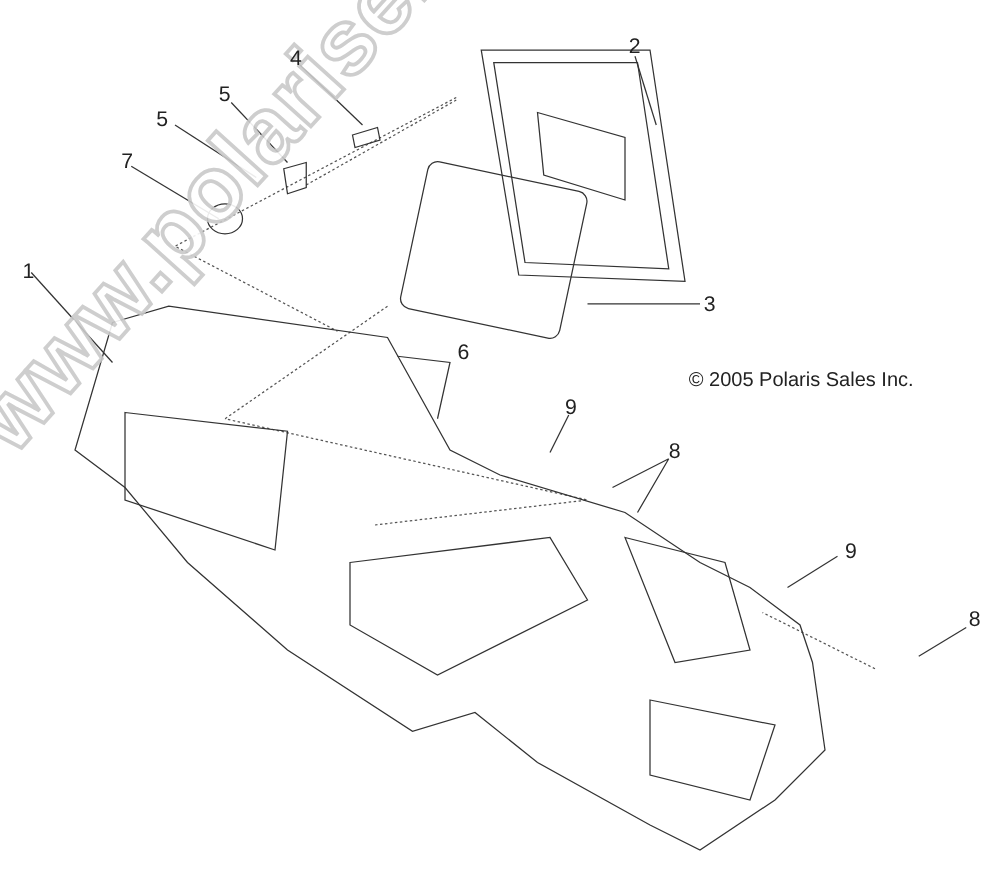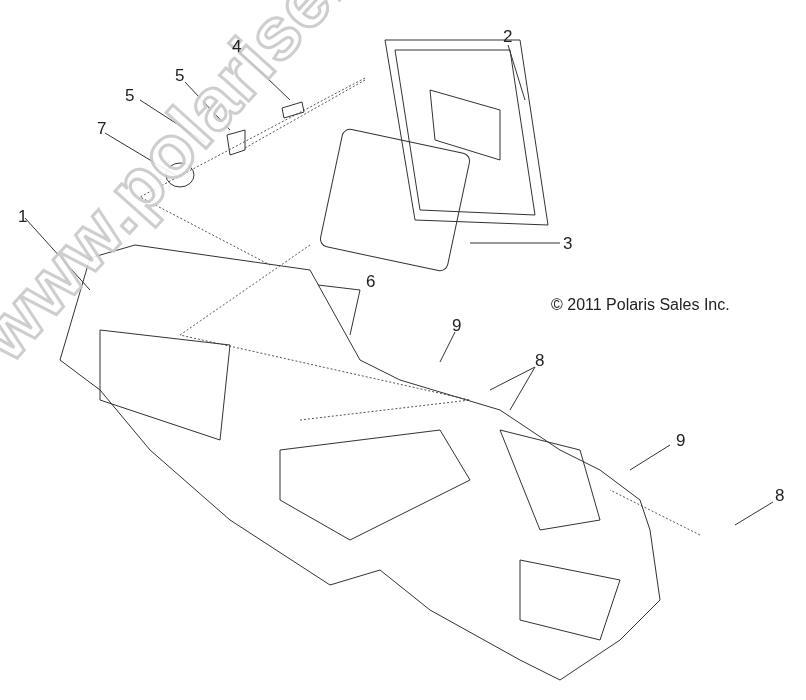--- a/index.html
+++ b/index.html
@@ -70,13 +70,13 @@
 <span class="lbl" style="left:232px;top:38px">4</span>
 <span class="lbl" style="left:175px;top:67px">5</span>
 <span class="lbl" style="left:125px;top:87px">5</span>
 <span class="lbl" style="left:97px;top:120px">7</span>
 <span class="lbl" style="left:366px;top:273px">6</span>
 <span class="lbl" style="left:452px;top:317px">9</span>
 <span class="lbl" style="left:535px;top:352px">8</span>
 <span class="lbl" style="left:676px;top:432px">9</span>
 <span class="lbl" style="left:775px;top:487px">8</span>
 
-<div class="copy">© 2011 Polaris Sales Inc.</div>
+<div class="copy">© 2005 Polaris Sales Inc.</div>
 
 </body></html>

